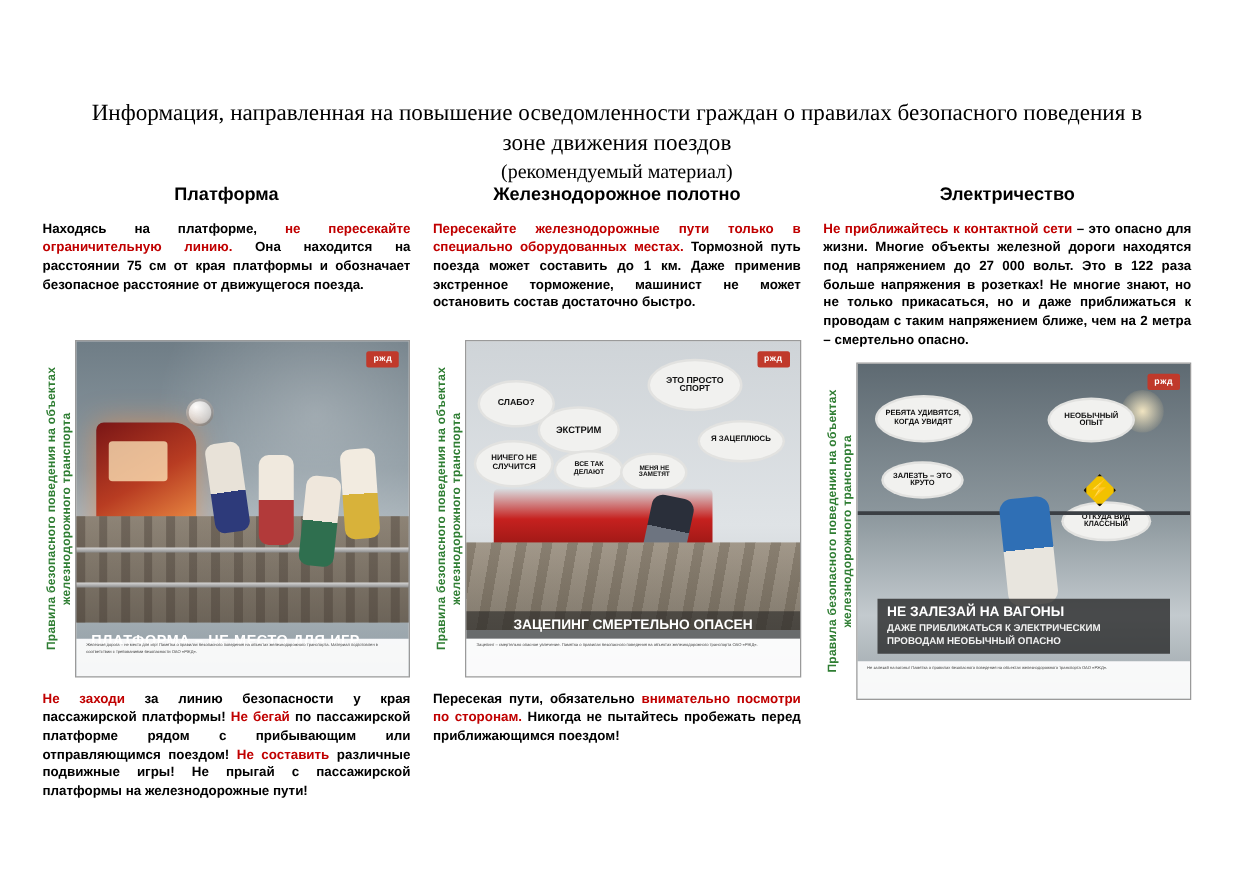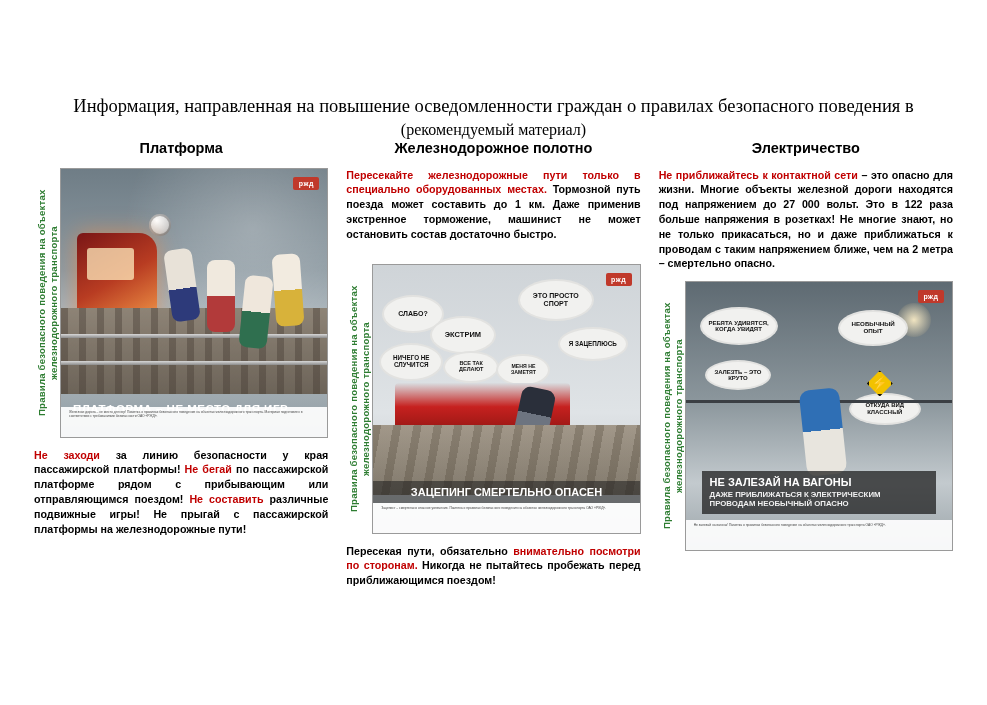--- a/index.html
+++ b/index.html
@@ -20,21 +20,20 @@
   .title-block {
     padding: 80px 18px 0 18px;
     text-align: center;
   }
   .title-main {
     font-family: "Liberation Serif", serif;
     font-size: 18.5px;
     line-height: 1.28;
     color: #000;
     white-space: nowrap;
-    margin-top: 15px;
   }
   .title-line2 { white-space: normal; }
   .title-sub {
     font-size: 16px;
     line-height: 1.25;
     margin-top: 1px;
     color: #000;
   }
   .columns {
     display: flex;
@@ -261,27 +260,33 @@
 </style>
 </head>
 <body>
 
 <div class="page">
 
   <div class="title-block">
     <div class="title-main">
       <span>Информация, направленная на повышение осведомленности граждан о правилах безопасного поведения в</span>
     </div>
+    <div class="title-main title-line2">
+      <span>зоне движения поездов</span>
+    </div>
     <div class="title-sub">(рекомендуемый материал)</div>
   </div>
 
   <div class="columns">
 
     <div class="col">
       <div class="col-head">Платформа</div>
+      <div class="para para-top">
+        <span class="t0">Находясь на платформе, </span><span class="red">не пересекайте ограничительную линию.</span><span> Она находится на расстоянии 75 см от края платформы и обозначает безопасное расстояние от движущегося поезда.</span>
+      </div>
 
       <div class="poster-row">
         <div class="vert-label">Правила безопасного поведения на объектах
 железнодорожного транспорта</div>
         <div class="poster p1">
           <div class="rzd-logo">ржд</div>
           <div class="p1-ball"></div>
           <div class="p1-train"></div>
           <div class="p1-rails">
             <div class="p1-rail-line" style="top:30%"></div>

